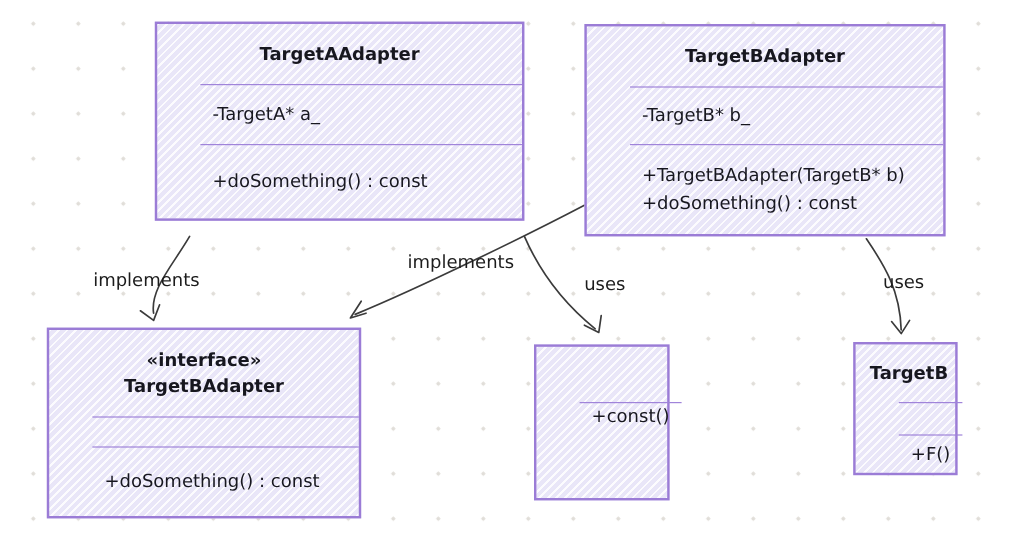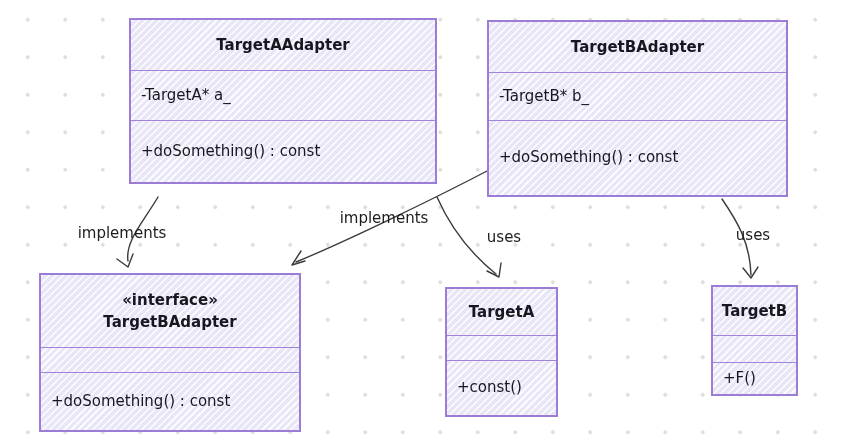--- a/index.html
+++ b/index.html
@@ -23,21 +23,21 @@
   }
   .sec{box-sizing:border-box;min-height:0;}
   .sec + .sec{border-top:1.6px solid #a084da;}
   .sec-title{
     display:flex;flex-direction:column;align-items:center;justify-content:center;
     font-weight:bold;font-size:15px;line-height:22px;
   }
   .sec-title .stereo{font-weight:bold;text-align:center;}
   .sec-body{
     display:flex;flex-direction:column;justify-content:center;
-    padding:0 10px;font-size:15px;line-height:23.5px;
+    padding:0 10px;font-size:15px;line-height:23.5px;margin-left:36px;
   }
   #box-a {left:129px;top:18px; width:308px;height:166px;grid-template-rows:50px 50px 1fr;}
   #box-b {left:487px;top:20px; width:301px;height:177px;grid-template-rows:50px 48px 1fr;}
   #box-i {left:39px; top:273px;width:262px;height:159px;grid-template-rows:72px 25px 1fr;}
   #box-ta{left:445px;top:287px;width:113px;height:130px;grid-template-rows:46px 25px 1fr;}
   #box-tb{left:711px;top:285px;width:87px; height:111px;grid-template-rows:48px 27px 1fr;}
   .edge-label{
     position:absolute;transform:translate(-50%,-50%);
     font-size:15px;color:#1c1c1c;white-space:nowrap;
   }
@@ -87,39 +87,37 @@
   </div>
 
   <div class="uml" id="box-b">
     <div class="sec sec-title">
       <span>TargetBAdapter</span>
     </div>
     <div class="sec sec-body">
       <span>-TargetB* b_</span>
     </div>
     <div class="sec sec-body">
+      <span>+TargetBAdapter(TargetB* b)</span>
       <span>+doSomething() : const</span>
     </div>
   </div>
 
   <div class="uml" id="box-i">
     <div class="sec sec-title">
       <span class="stereo">«interface»</span>
       <span>TargetBAdapter</span>
     </div>
     <div class="sec sec-body"></div>
     <div class="sec sec-body">
       <span>+doSomething() : const</span>
     </div>
   </div>
 
   <div class="uml" id="box-ta">
-    <div class="sec sec-title">
-      <span>TargetA</span>
-    </div>
     <div class="sec sec-body"></div>
     <div class="sec sec-body">
       <span>+const()</span>
     </div>
   </div>
 
   <div class="uml" id="box-tb">
     <div class="sec sec-title">
       <span>TargetB</span>
     </div>

